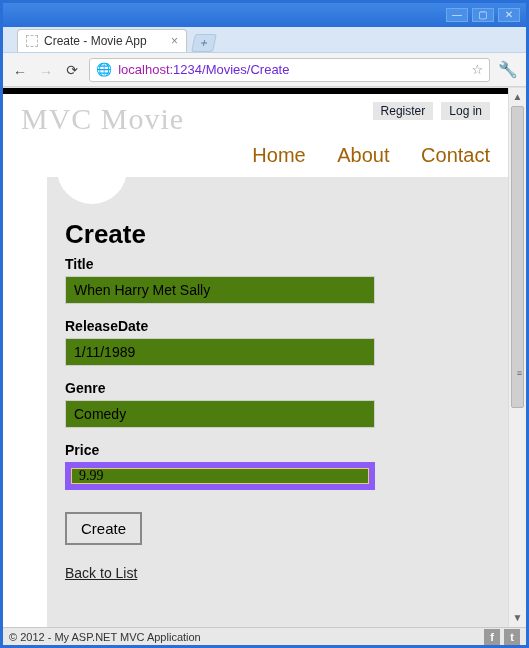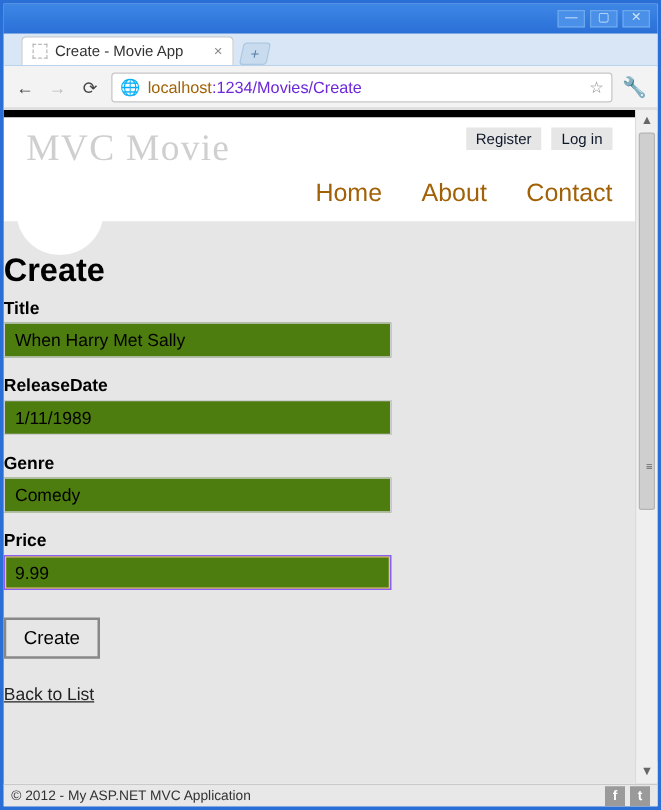--- a/index.html
+++ b/index.html
@@ -61,21 +61,21 @@
   }
   .nav-icn { width: 18px; text-align: center; color: #444; cursor: pointer; font-size: 14px; }
   .nav-icn.disabled { color: #bdbdbd; cursor: default; }
   .urlbar {
     flex: 1; height: 24px; background: #fff;
     border: 1px solid #c6c6c6; border-radius: 3px;
     display: flex; align-items: center; padding: 0 6px;
     font-size: 13px;
   }
   .urlbar .globe { color: #888; margin-right: 6px; font-size: 13px; }
-  .urlbar .host { color: #a16207; }
+  .urlbar .host { color: #a21caf; }
   .urlbar .path { color: #6d28d9; }
   .urlbar .star { margin-left: auto; color: #888; }
   .wrench { color: #555; font-size: 16px; cursor: pointer; }
   .viewport { flex: 1; display: flex; overflow: hidden; border-top: 1px solid #e0e0e0; }
   .page { flex: 1; overflow: hidden; display: flex; flex-direction: column; }
   .blackbar { background: #000; height: 6px; }
   .topwhite {
     background: #fff;
     padding: 8px 18px 10px 18px;
     display: flex; justify-content: space-between; align-items: flex-start;
@@ -91,36 +91,36 @@
     padding: 2px 8px; text-decoration: none; display: inline-block;
   }
   .mainnav {
     width: 100%; text-align: right;
     font-size: 20px; color: #777;
     margin-top: 8px;
   }
   .mainnav a { color: #a16207; text-decoration: none; margin-left: 26px; }
   .content {
     background: #e6e6e6; flex: 1;
-    position: relative;
+    padding: 18px; position: relative; margin-left: 44px;
   }
   .avatarbump {
     position: absolute; top: -18px; left: 10px;
     width: 70px; height: 45px; border-radius: 0 0 40px 40px;
     background: #fff;
   }
   h2.page-title { font-size: 26px; font-weight: bold; margin-top: 24px; margin-bottom: 6px; }
   .field-label { font-weight: bold; font-size: 14px; margin-top: 6px; margin-bottom: 4px; }
   .field-input {
     width: 310px; height: 28px;
     border: 1px solid #cdcdcd; background: #4d7c0f;
     padding: 4px 8px; font-size: 14px;
     margin-bottom: 8px;
   }
-  .field-input.focus { border: 1px solid #8b5cf6; box-shadow: 0 0 0 1px #f0c679 inset; }
+  .field-input.focus { border: 6px solid #8b5cf6; box-shadow: 0 0 0 1px #f0c679 inset; font-family: Liberation Serif, serif; }
   .submit-btn {
     background: #e6e6e6; border: 2px solid #888;
     padding: 6px 14px; font-size: 15px; cursor: pointer;
     margin-top: 14px;
     font-family: inherit;
   }
   .backlink {
     display: inline-block; margin-top: 20px;
     color: #222; text-decoration: underline; font-size: 14px;
   }

